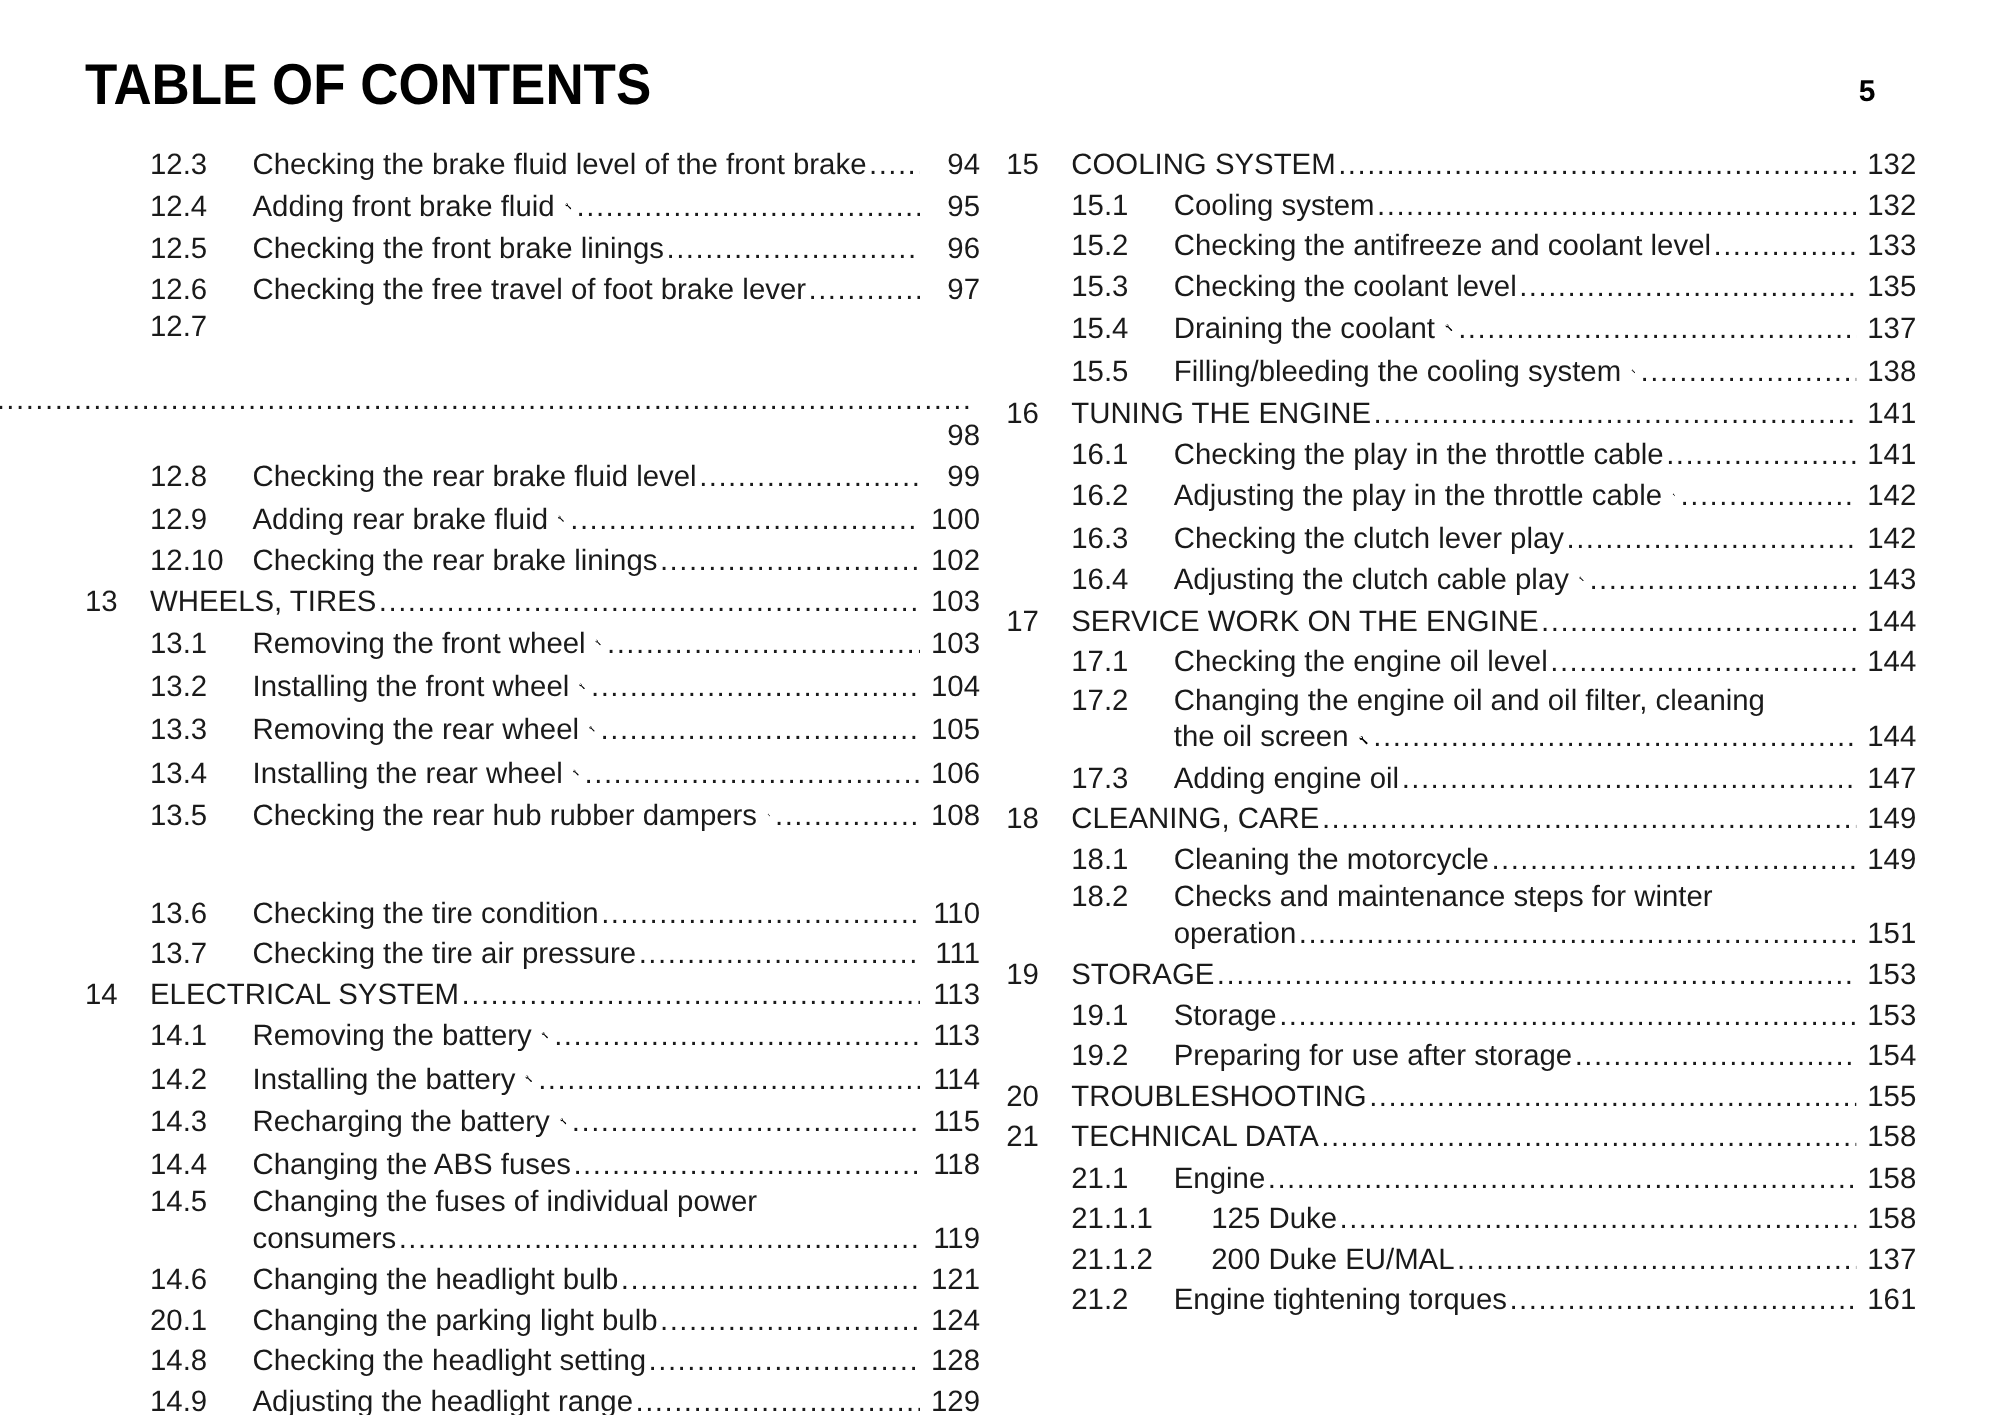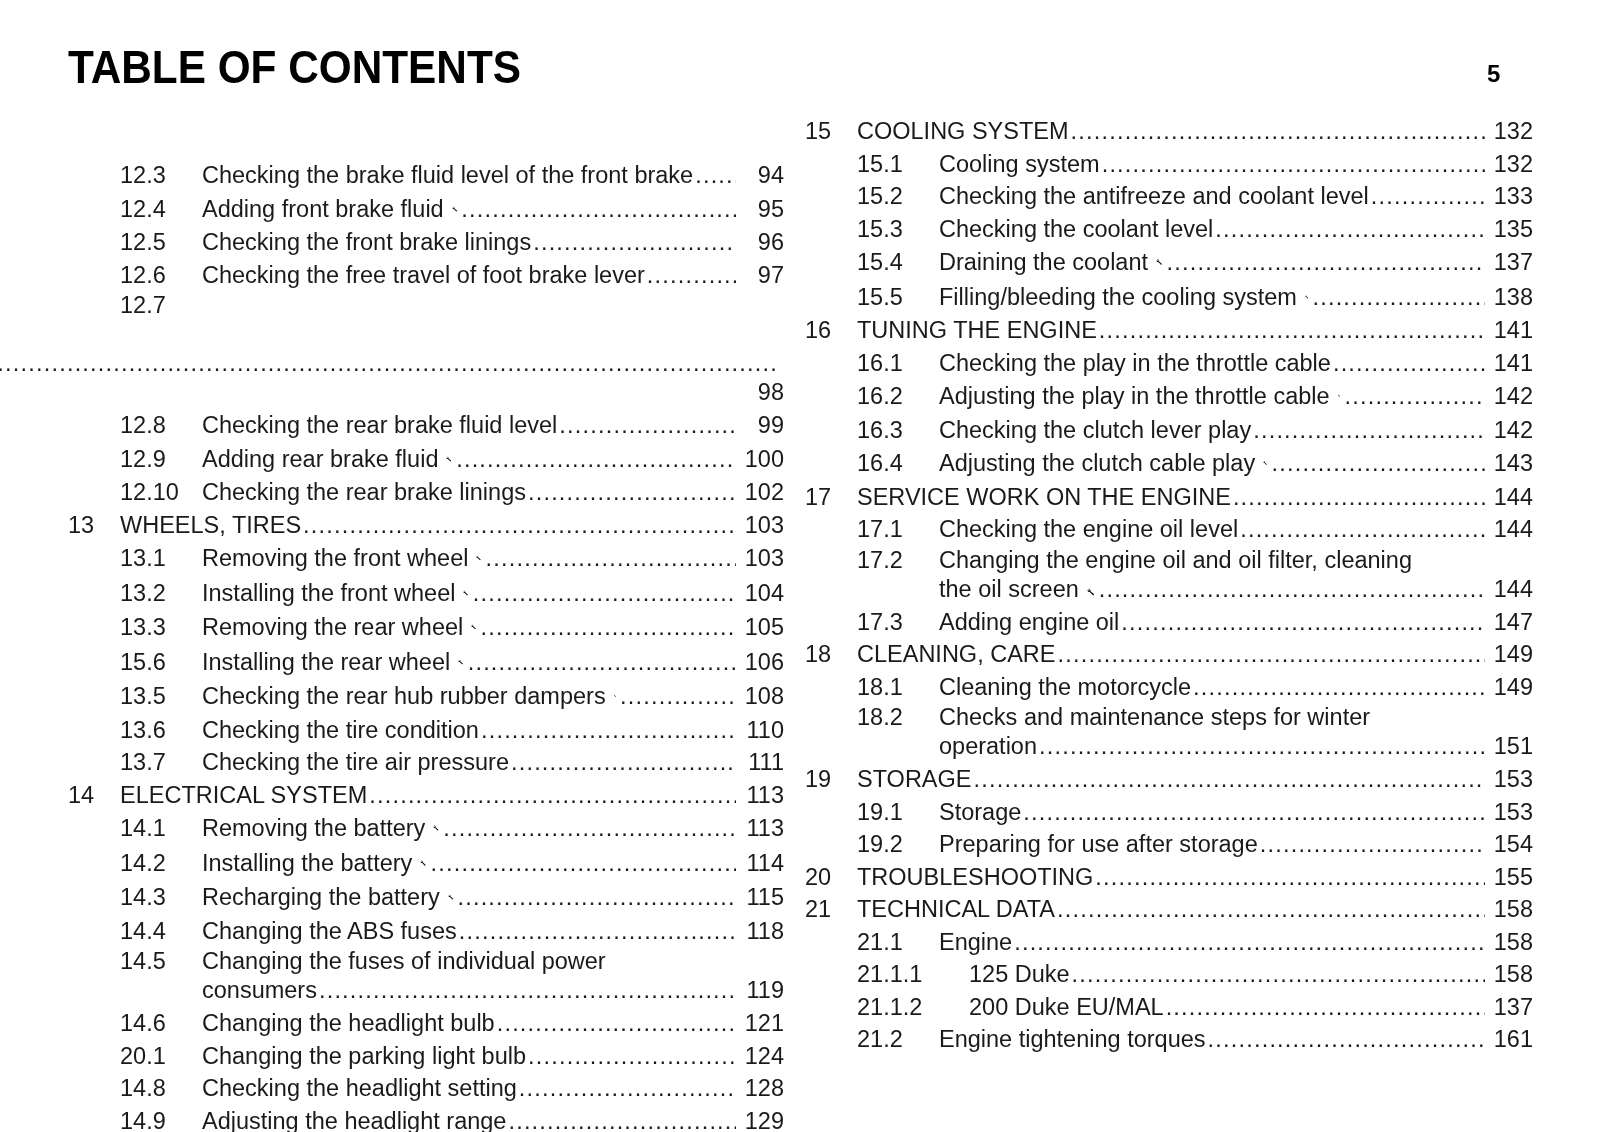--- a/index.html
+++ b/index.html
@@ -55,21 +55,21 @@
     .tall { line-height: 34.5px; }
   </style>
 </head>
 <body>
 
 <div class="title">TABLE OF CONTENTS</div>
 <div class="pagenum">5</div>
 
 <div class="col col-left" id="col-left">
     <div class="entry sub">
-      <span class="num" style="align-self: flex-start; margin-top: 44px;">12.3</span>
+      <span class="num" style="align-self: flex-start;">12.3</span>
       <div class="text-wrap">
         <span class="text">Checking the brake fluid level of the front brake</span>
         <span class="dots"></span>
       </div>
       <span class="page">94</span>
     </div>
     <div class="entry sub tall">
       <span class="num" style="align-self: flex-start;">12.4</span>
       <div class="text-wrap">
         <span class="text">Adding front brake fluid</span>
@@ -172,21 +172,21 @@
       <div class="text-wrap">
         <span class="text">Removing the rear wheel</span>
   <svg class="wrench" viewBox="0 0 24 24">
     <path d="M3.5 2.5 C6 1.5 9 2.2 10 4.8 C10.6 6.3 10.4 7.6 10 8.6 L20.8 18.3 C21.8 19.3 21.6 20.8 20.7 21.6 C19.8 22.5 18.4 22.4 17.5 21.5 L8 11.5 C6.8 12 5.2 12 4 11.2 C1.9 9.8 1.2 7.3 2.1 5.2 L5 7.8 L7.6 7.2 L8.1 4.8 Z" fill="#000"></path>
   </svg>
 <span class="dots"></span>
       </div>
       <span class="page">105</span>
     </div>
     <div class="entry sub tall">
-      <span class="num" style="align-self: flex-start;">15.6</span>
+      <span class="num" style="align-self: flex-start;">13.4</span>
       <div class="text-wrap">
         <span class="text">Installing the rear wheel</span>
   <svg class="wrench" viewBox="0 0 24 24">
     <path d="M3.5 2.5 C6 1.5 9 2.2 10 4.8 C10.6 6.3 10.4 7.6 10 8.6 L20.8 18.3 C21.8 19.3 21.6 20.8 20.7 21.6 C19.8 22.5 18.4 22.4 17.5 21.5 L8 11.5 C6.8 12 5.2 12 4 11.2 C1.9 9.8 1.2 7.3 2.1 5.2 L5 7.8 L7.6 7.2 L8.1 4.8 Z" fill="#000"></path>
   </svg>
 <span class="dots"></span>
       </div>
       <span class="page">106</span>
     </div>
     <div class="entry sub tall">
@@ -194,21 +194,21 @@
       <div class="text-wrap">
         <span class="text">Checking the rear hub rubber dampers</span>
   <svg class="wrench" viewBox="0 0 24 24">
     <path d="M3.5 2.5 C6 1.5 9 2.2 10 4.8 C10.6 6.3 10.4 7.6 10 8.6 L20.8 18.3 C21.8 19.3 21.6 20.8 20.7 21.6 C19.8 22.5 18.4 22.4 17.5 21.5 L8 11.5 C6.8 12 5.2 12 4 11.2 C1.9 9.8 1.2 7.3 2.1 5.2 L5 7.8 L7.6 7.2 L8.1 4.8 Z" fill="#000"></path>
   </svg>
 <span class="dots"></span>
       </div>
       <span class="page">108</span>
     </div>
     <div class="entry sub">
-      <span class="num" style="align-self: flex-start;">13.6</span>
+      <span class="num" style="align-self: flex-start; margin-top: 44px;">13.6</span>
       <div class="text-wrap">
         <span class="text">Checking the tire condition</span>
         <span class="dots"></span>
       </div>
       <span class="page">110</span>
     </div>
     <div class="entry sub">
       <span class="num" style="align-self: flex-start;">13.7</span>
       <div class="text-wrap">
         <span class="text">Checking the tire air pressure</span>

